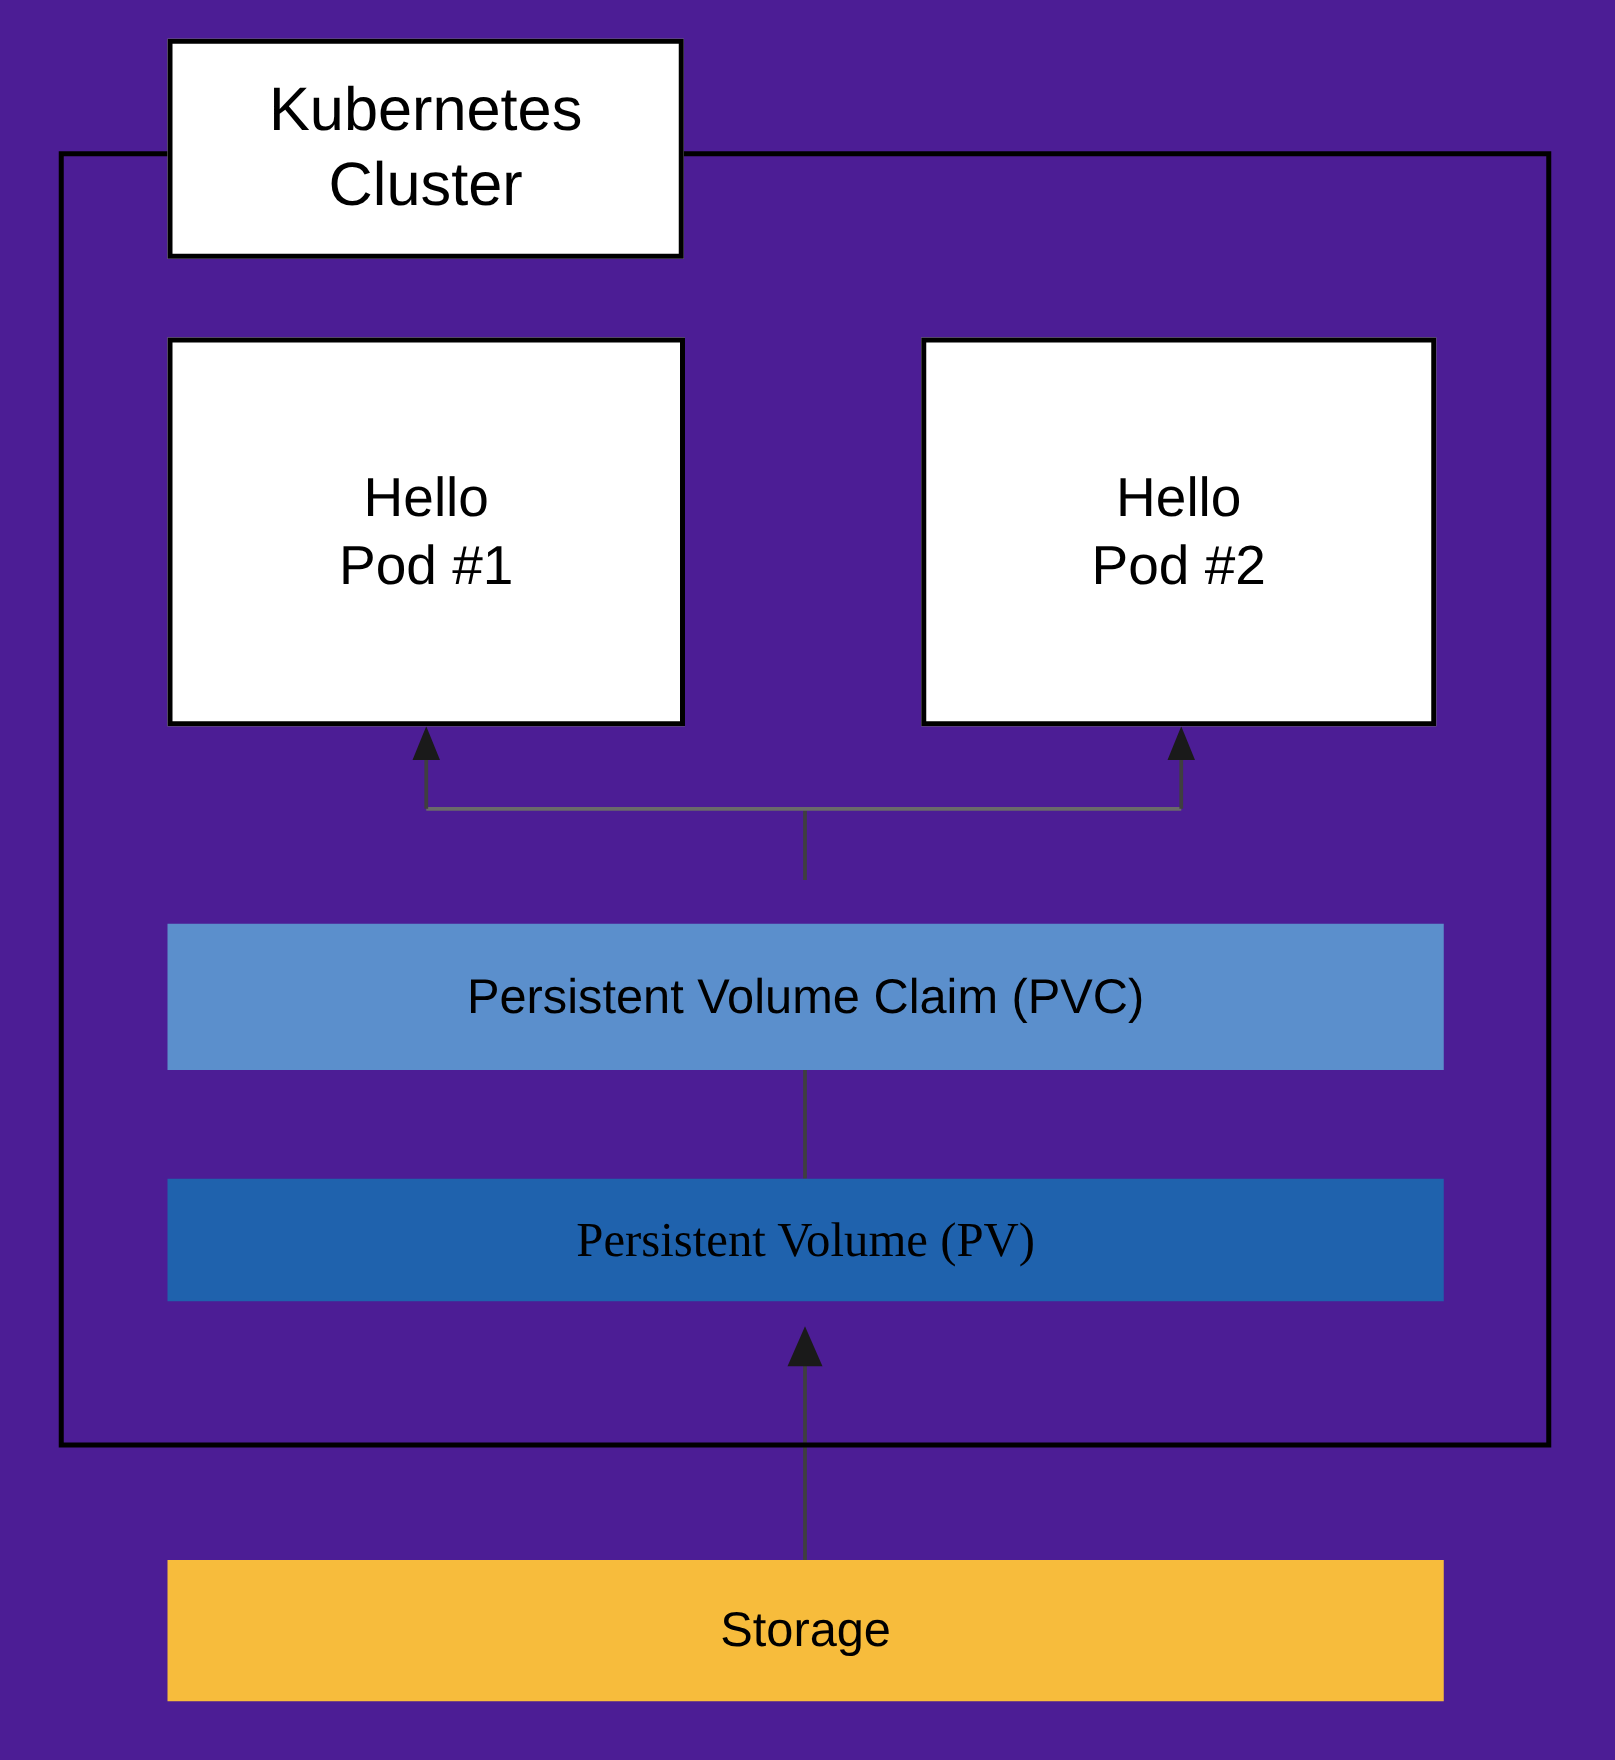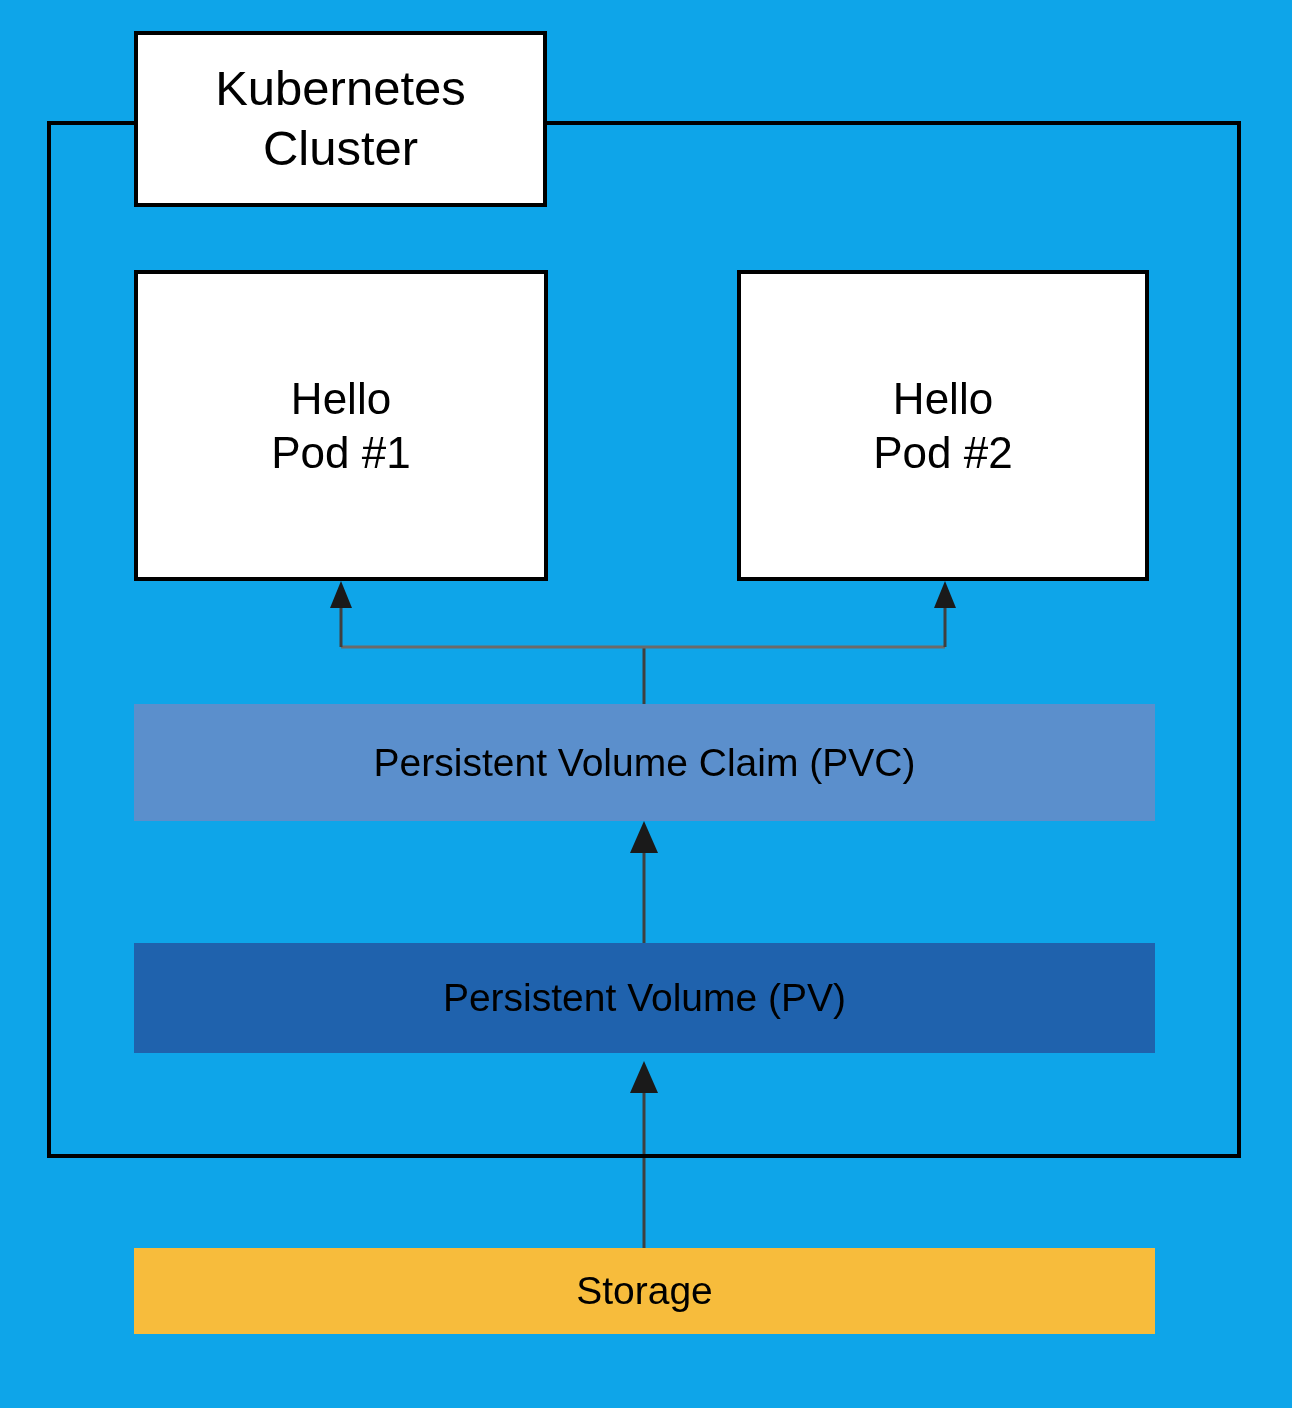--- a/index.html
+++ b/index.html
@@ -7,21 +7,21 @@
     padding: 0;
     background: #ffffff;
   }
   body {
     font-family: "Liberation Sans", "DejaVu Sans", sans-serif;
   }
   #canvas {
     position: relative;
     width: 1292px;
     height: 1408px;
-    background: #0ea5e9;
+    background: #4c1d95;
     overflow: hidden;
   }
   .svg-layer {
     position: absolute;
     left: 0;
     top: 0;
     width: 1292px;
     height: 1408px;
   }
 
@@ -81,23 +81,23 @@
     left: 134px;
     width: 1021px;
     display: flex;
     align-items: center;
     justify-content: center;
     text-align: center;
     font-size: 39px;
     color: #000000;
     box-sizing: border-box;
   }
-  #bar-pvc     { top: 704px;  height: 117px; background: #5B8FCC; }
-  #bar-pv      { top: 943px;  height: 110px; background: #1F62AD; }
-  #bar-storage { top: 1248px; height: 86px; background: #F7BC3C; }
+  #bar-pvc     { top: 739px;  height: 117px; background: #5B8FCC; }
+  #bar-pv      { top: 943px;  height: 98px; background: #1F62AD; font-family: Liberation Serif, serif; }
+  #bar-storage { top: 1248px; height: 113px; background: #F7BC3C; }
 
   .bar-label { display: block; }
 </style>
 </head>
 <body>
 
 <div id="canvas">
 
   <svg class="svg-layer" viewBox="0 0 1292 1408">
     <defs>

